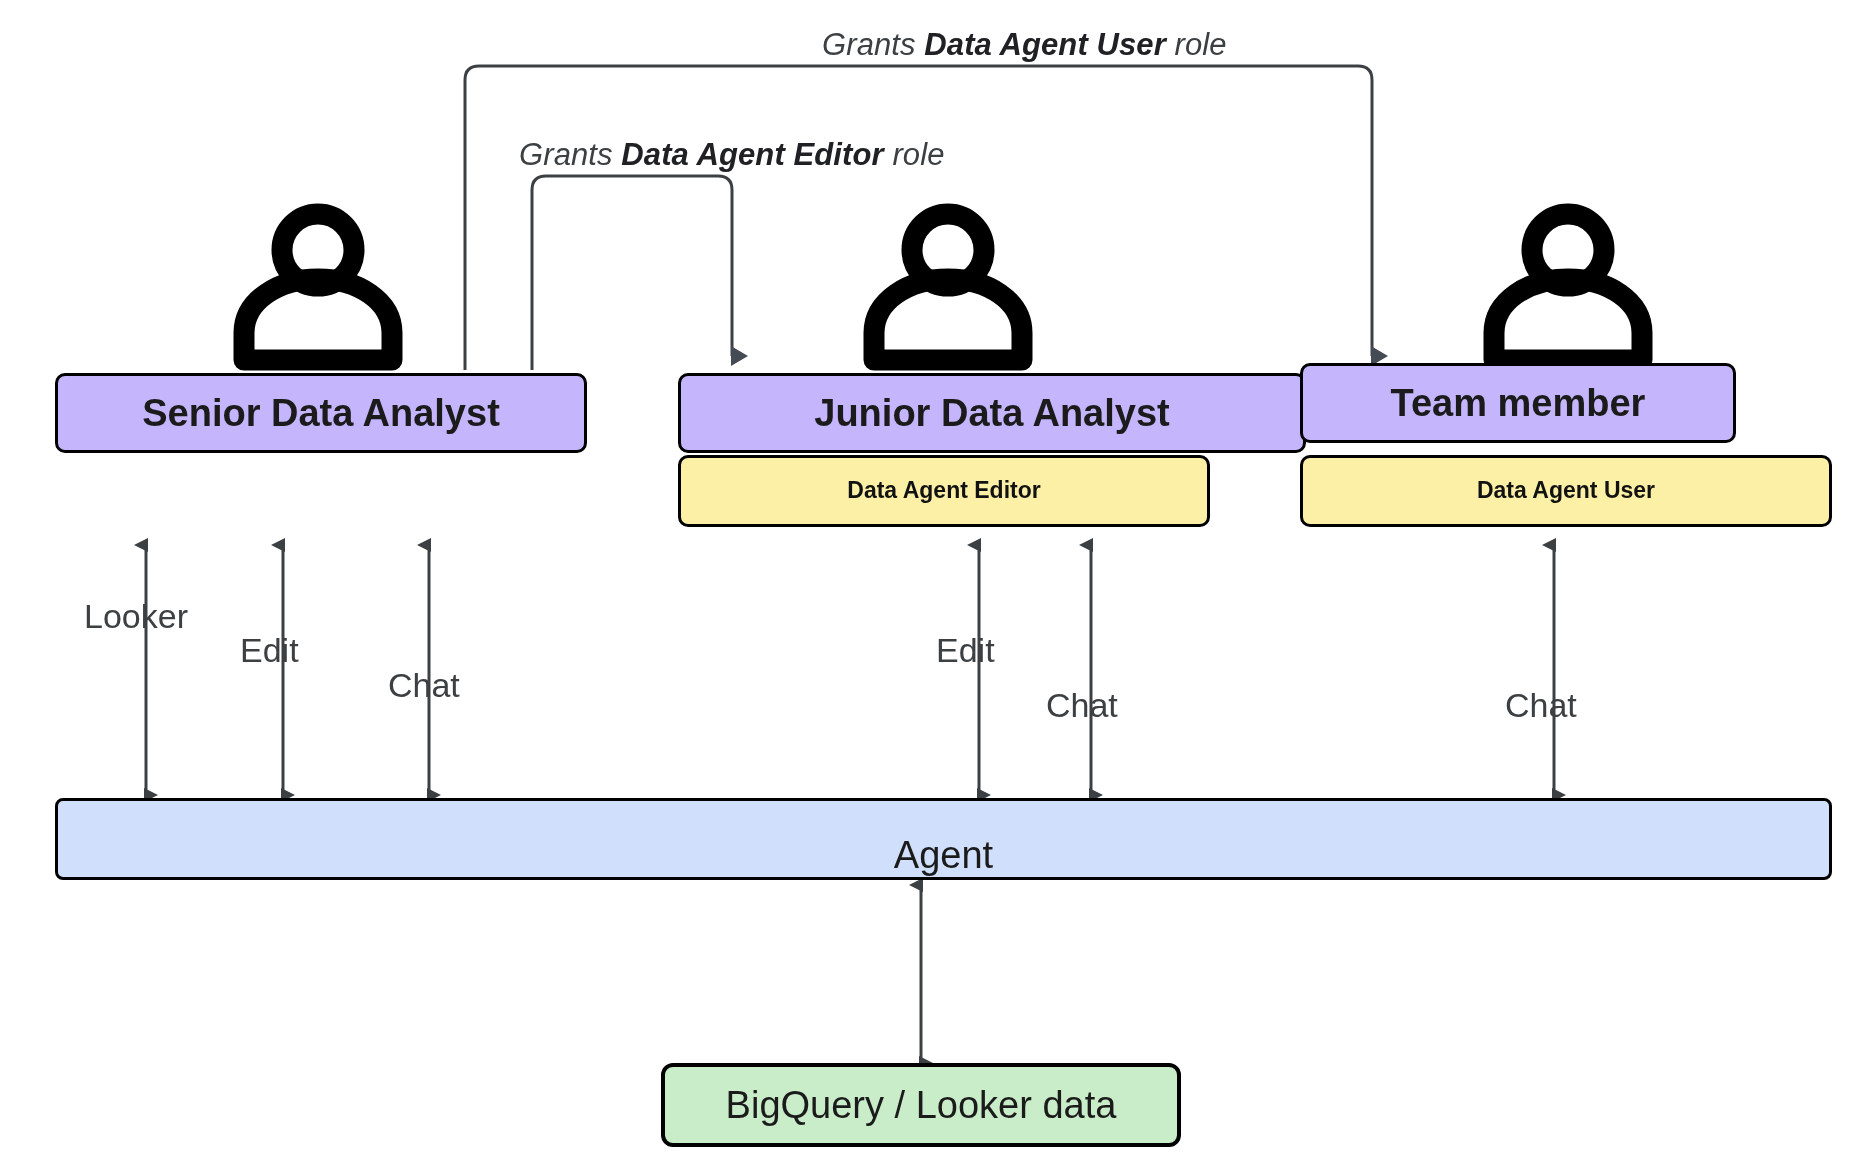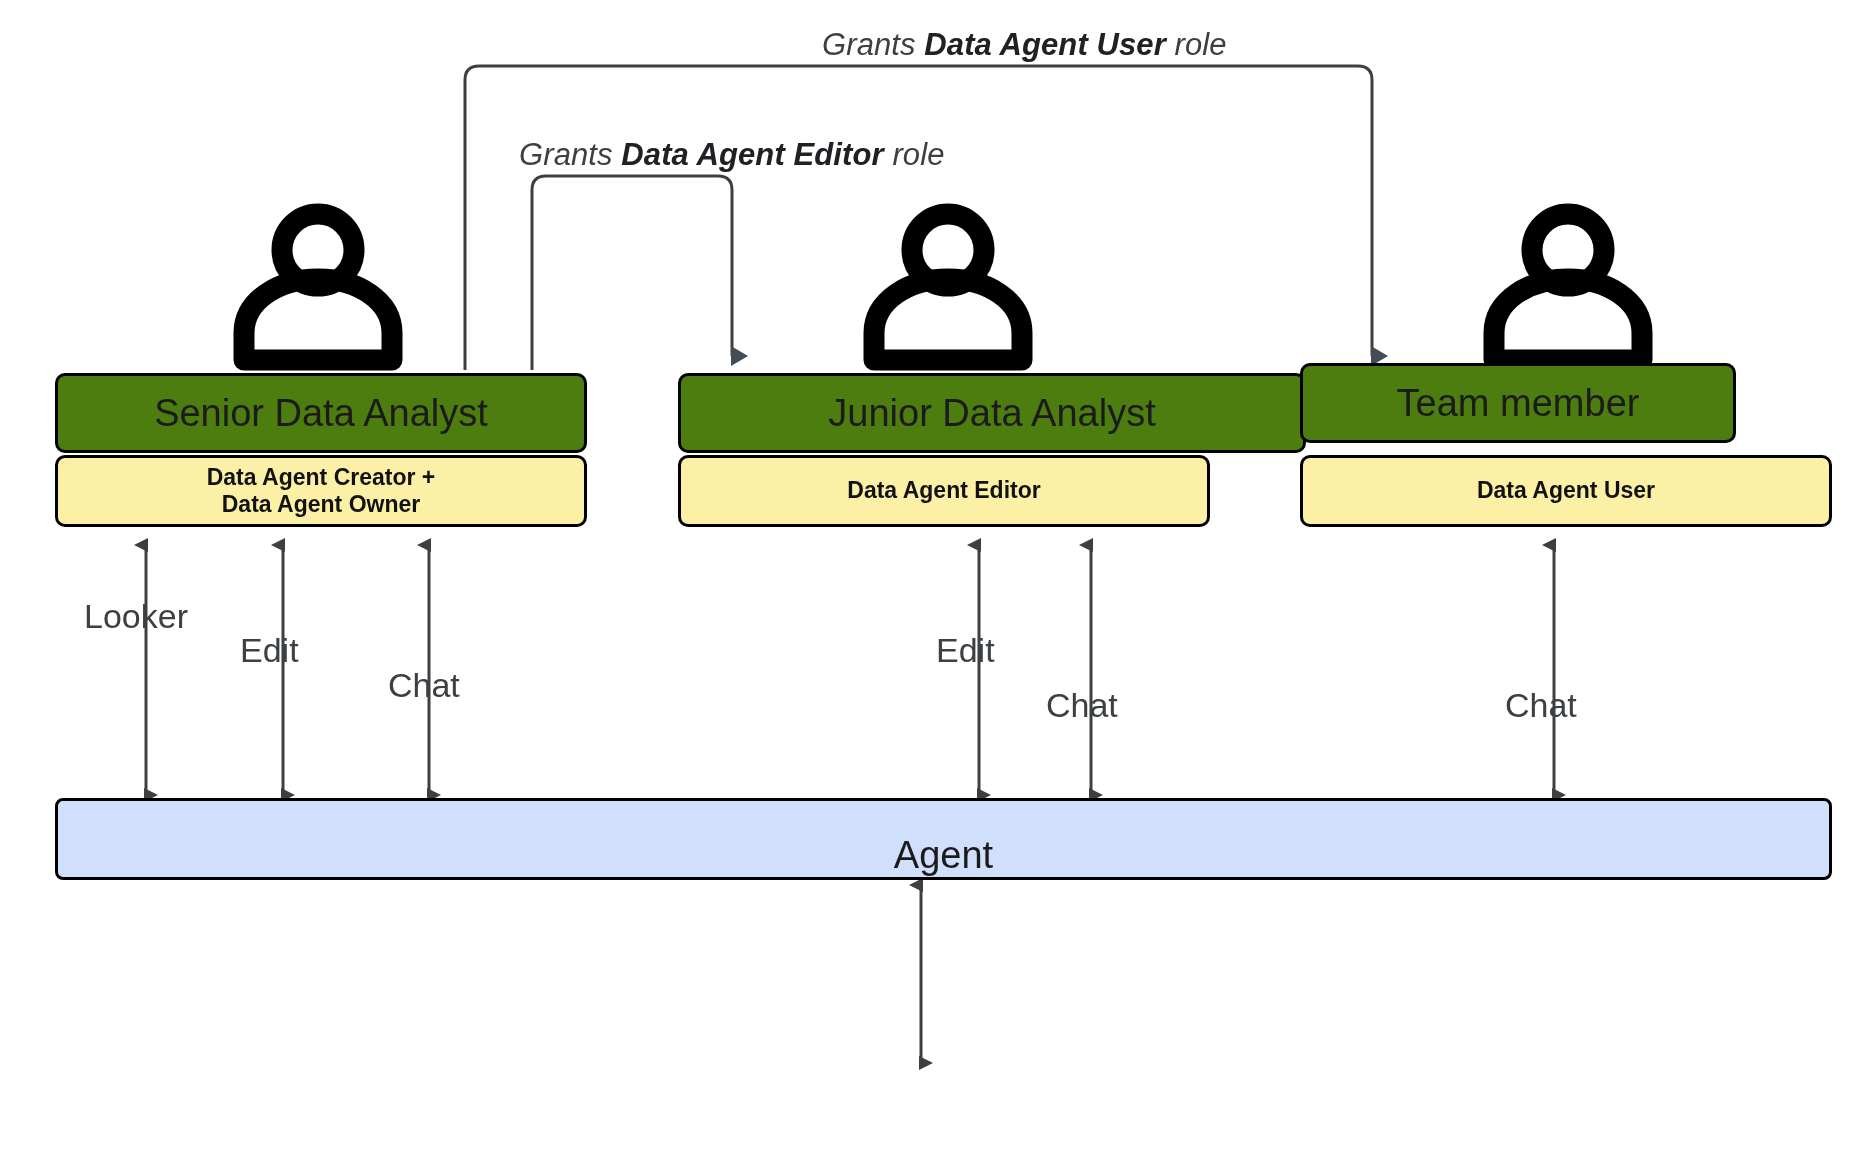--- a/index.html
+++ b/index.html
@@ -29,29 +29,30 @@
     font-style:italic;
     color:#3c4043;
     white-space:nowrap;
     letter-spacing:.1px;
     margin-top:8px;
   }
   .grant-caption b{ font-weight:bold; font-style:italic; color:#202124; }
   .role-head{
     position:absolute;
     box-sizing:border-box;
-    background:#4d7c0f;
+    background:#c4b5fd;
     border:3.5px solid #000000;
     border-radius:10px;
     display:flex;
     align-items:center;
     justify-content:center;
     font-size:38px;
     color:#1b1b1b;
     z-index:3;
+    font-weight:bold;
   }
   .role-tag{
     position:absolute;
     box-sizing:border-box;
     background:#fbf0a6;
     border:3.5px solid #000000;
     border-radius:10px;
     display:flex;
     align-items:center;
     justify-content:center;
@@ -153,26 +154,20 @@
     <span>Grants </span><b>Data Agent User</b><span> role</span>
   </div>
 
   <div class="grant-caption" style="left:519px; top:129px;">
     <span>Grants </span><b>Data Agent Editor</b><span> role</span>
   </div>
 
   <div class="role-head" style="left:55px; top:373px; width:532px; height:80px;">
     <span>Senior Data Analyst</span>
   </div>
-  <div class="role-tag" style="left:55px; top:455px; width:532px; height:72px;">
-    <span>
-      <span>Data Agent Creator +</span><br>
-      <span>Data Agent Owner</span>
-    </span>
-  </div>
 
   <div class="role-head" style="left:678px; top:373px; width:628px; height:80px;">
     <span>Junior Data Analyst</span>
   </div>
   <div class="role-tag" style="left:678px; top:455px; width:532px; height:72px;">
     <span>Data Agent Editor</span>
   </div>
 
   <div class="role-head" style="left:1300px; top:363px; width:436px; height:80px;">
     <span>Team member</span>
@@ -187,14 +182,17 @@
 
   <div class="edge-label" style="left:936px; top:631px;"><span>Edit</span></div>
   <div class="edge-label" style="left:1046px; top:686px;"><span>Chat</span></div>
 
   <div class="edge-label" style="left:1505px; top:686px;"><span>Chat</span></div>
 
   <div class="agent-bar" style="left:55px; top:798px; width:1777px; height:82px;">
     <span>Agent</span>
   </div>
 
+  <div class="data-box" style="left:661px; top:1063px; width:520px; height:84px;">
+    <span>BigQuery / Looker data</span>
+  </div>
 
 </div>
 
 </body></html>

